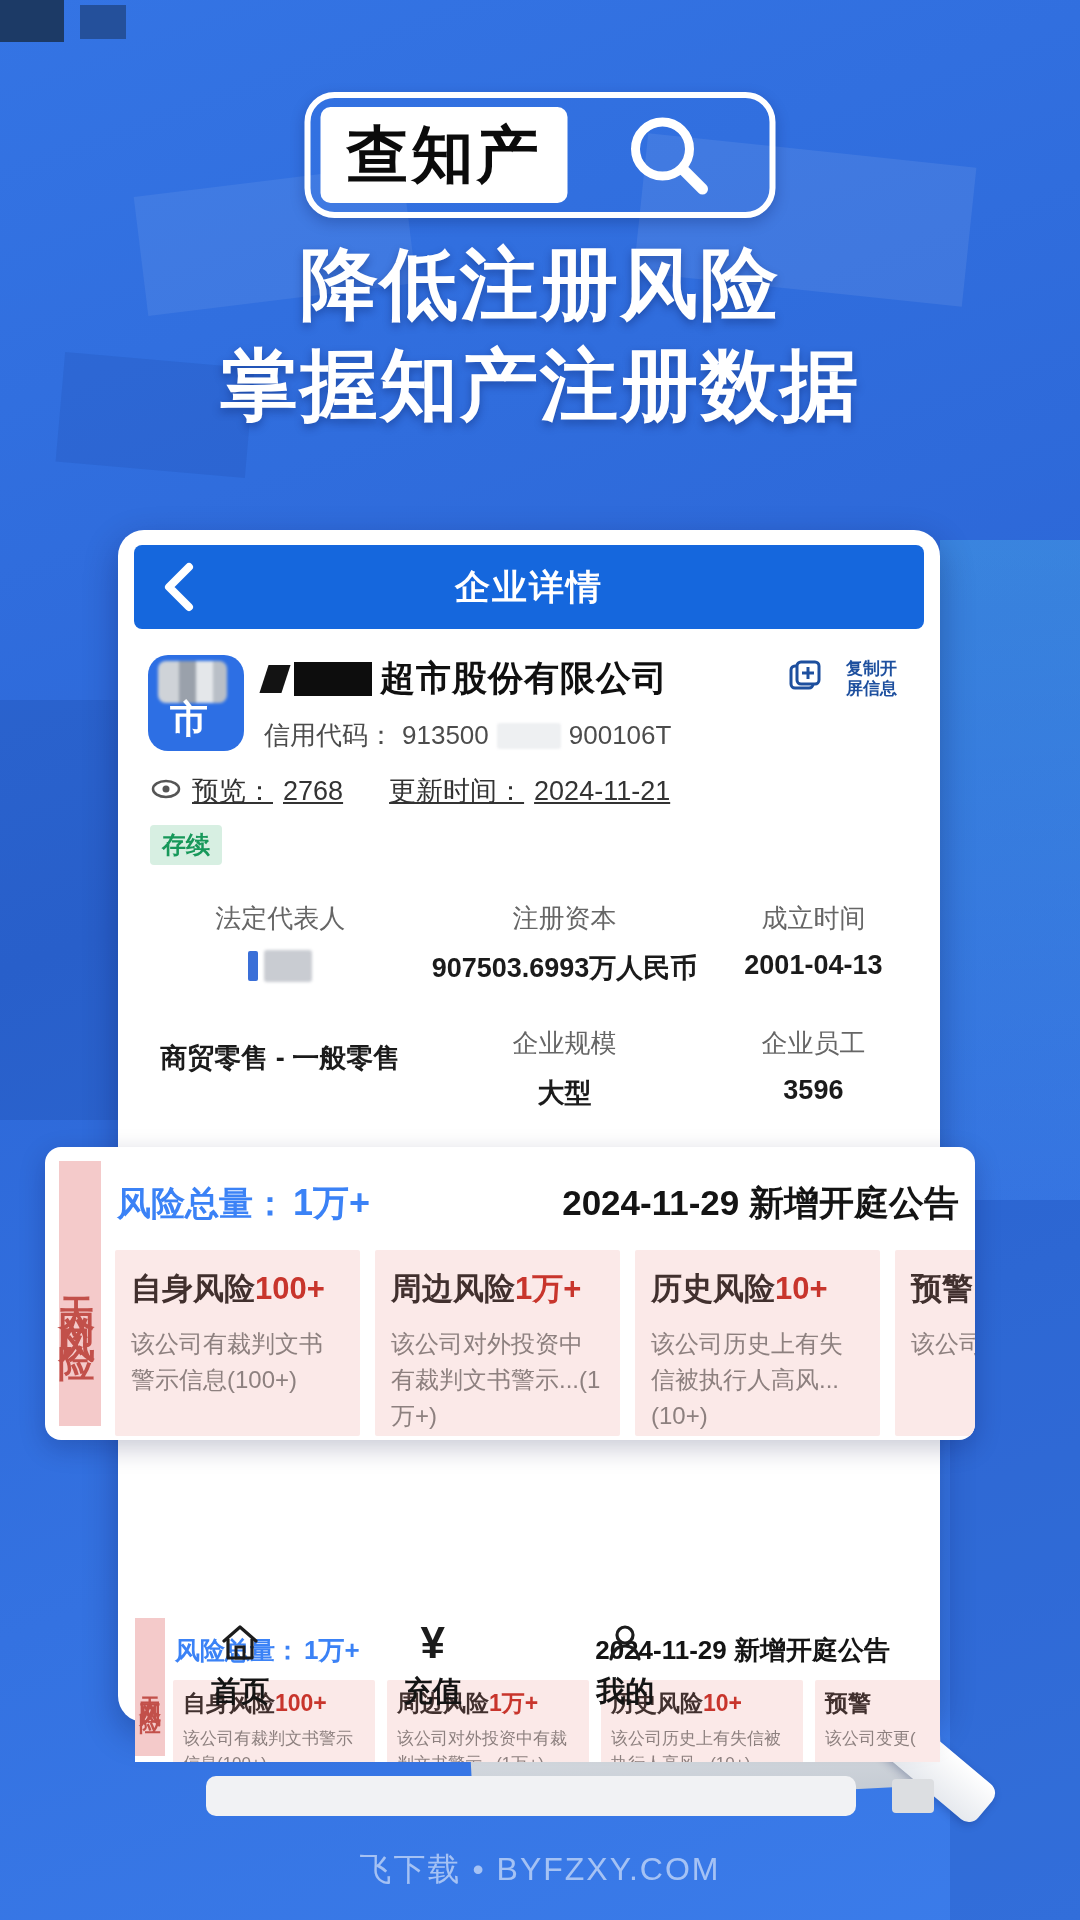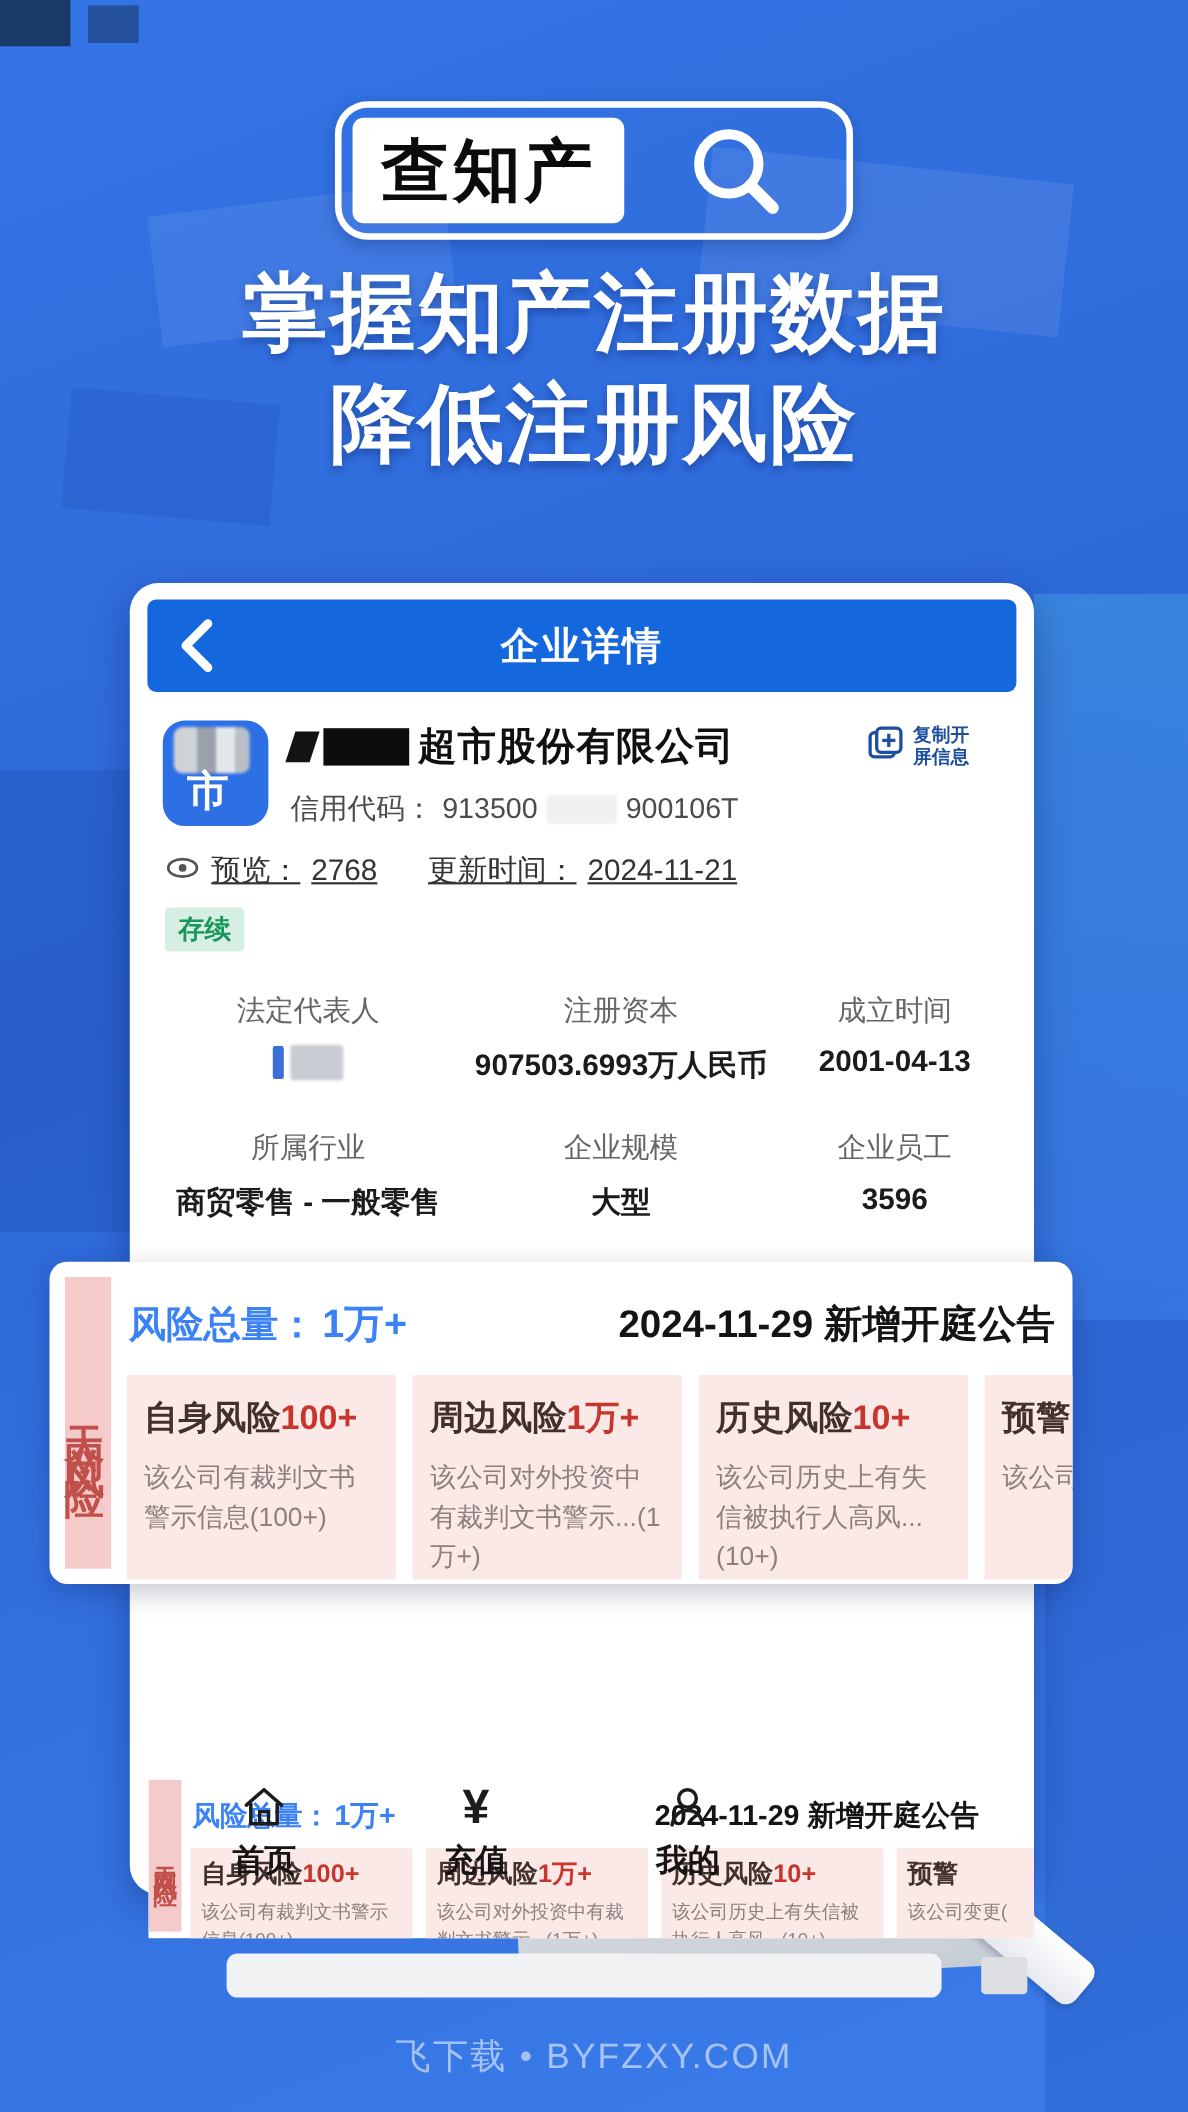--- a/index.html
+++ b/index.html
@@ -80,21 +80,21 @@
     filter:blur(1.5px);
   }
   .company-logo .glyph { position:absolute; left:22px; bottom:6px; color:#fff; font-size:38px; font-weight:700; }
   .company-main { margin-left:20px; flex:1; }
   .company-name-row { display:flex; align-items:center; gap:8px; }
   .rb-ang { width:22px; height:28px; background:#131313; transform:skewX(-18deg); }
   .rb-big { width:78px; height:34px; background:#0d0d0d; }
   .company-name { font-size:35px; font-weight:800; color:#101010; letter-spacing:1px; }
   .credit-row { margin-top:16px; display:flex; align-items:center; gap:8px; font-size:26px; color:#4c4c4c; }
   .redact-light { display:inline-block; width:64px; height:26px; background:#eef0f2; filter:blur(1px); border-radius:3px; }
-  .copy-block { width:126px; flex:none; display:flex; gap:6px; align-items:flex-start; margin-top:4px; cursor:pointer; }
+  .copy-block { width:126px; flex:none; display:flex; gap:22px; align-items:flex-start; margin-top:4px; cursor:pointer; }
   .copy-text { font-size:17px; font-weight:700; color:#1d4f9e; line-height:1.2; }
 
   .stats-row { margin:20px 0 0 32px; display:flex; align-items:center; gap:10px; font-size:27px; color:#333;text-decoration:underline; }
   .stats-row .sep { width:26px; }
   .status-badge {
     display:inline-block; margin:16px 0 0 32px; background:#d7efe2; color:#17985a;
     font-size:24px; font-weight:700; padding:4px 12px; border-radius:4px;
   }
 
   .info-grid {
@@ -208,22 +208,22 @@
   <div class="logo-left">查知产</div>
   <div class="logo-right">
     <svg width="110" height="96" viewBox="0 0 110 96">
       <circle cx="48" cy="42" r="27" fill="none" stroke="#ffffff" stroke-width="9"></circle>
       <line x1="68" y1="62" x2="88" y2="82" stroke="#ffffff" stroke-width="11" stroke-linecap="round"></line>
     </svg>
   </div>
 </div>
 
 <div class="headline">
+  <div>降低注册风险</div>
   <div>掌握知产注册数据</div>
-  <div>降低注册风险</div>
 </div>
 
 <div class="lens-band"></div>
 <div class="lens-handle"></div>
 <div class="lens-tri"></div>
 
 <div class="phone">
 
   <div class="phone-header">
     <div class="back">
@@ -294,21 +294,20 @@
     </div>
     <div class="cell">
       <div class="info-label">注册资本</div>
       <div class="info-value">907503.6993万人民币</div>
     </div>
     <div class="cell">
       <div class="info-label">成立时间</div>
       <div class="info-value">2001-04-13</div>
     </div>
     <div class="cell">
-      <div class="info-label">所属行业</div>
       <div class="info-value">商贸零售 - 一般零售</div>
     </div>
     <div class="cell">
       <div class="info-label">企业规模</div>
       <div class="info-value">大型</div>
     </div>
     <div class="cell">
       <div class="info-label">企业员工</div>
       <div class="info-value">3596</div>
     </div>

